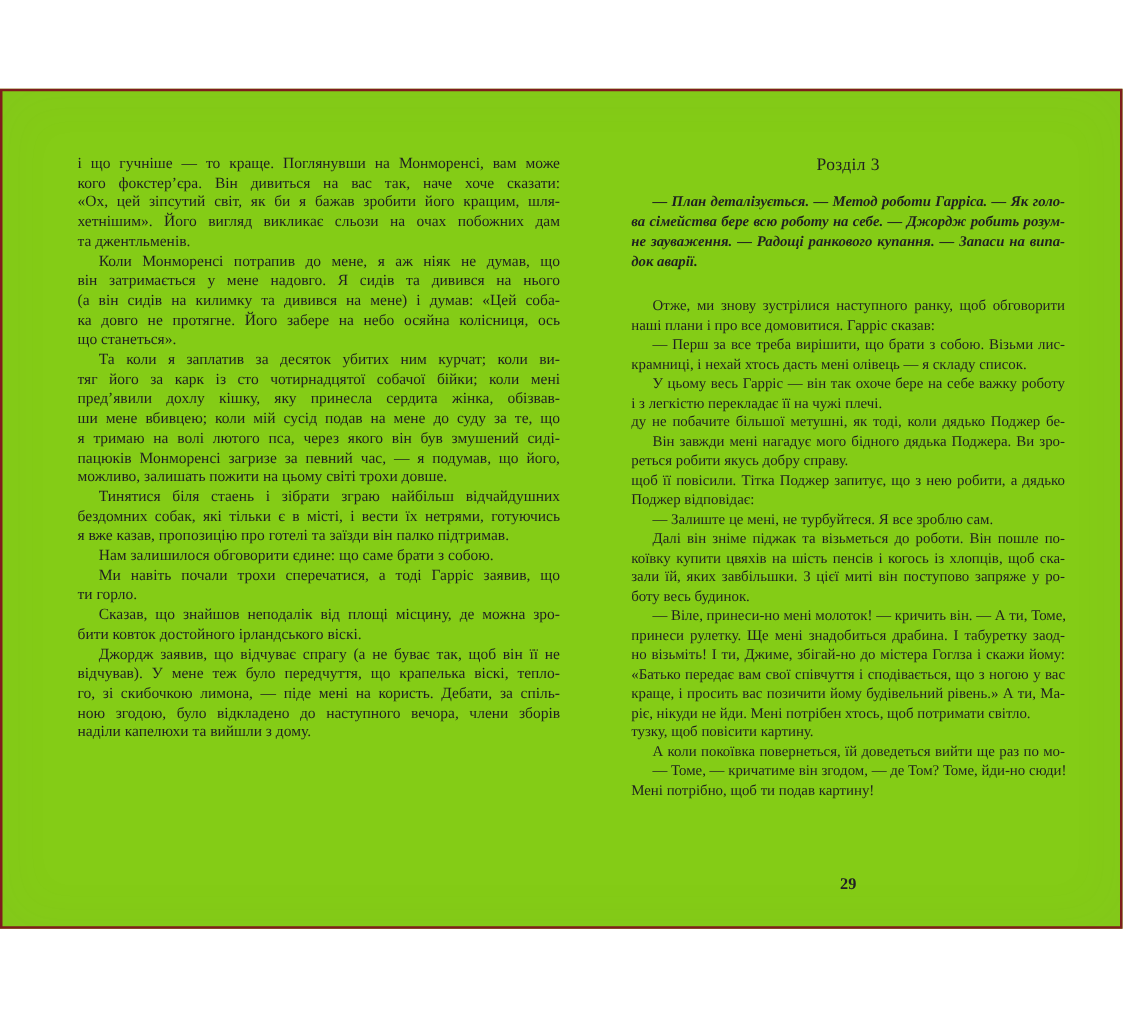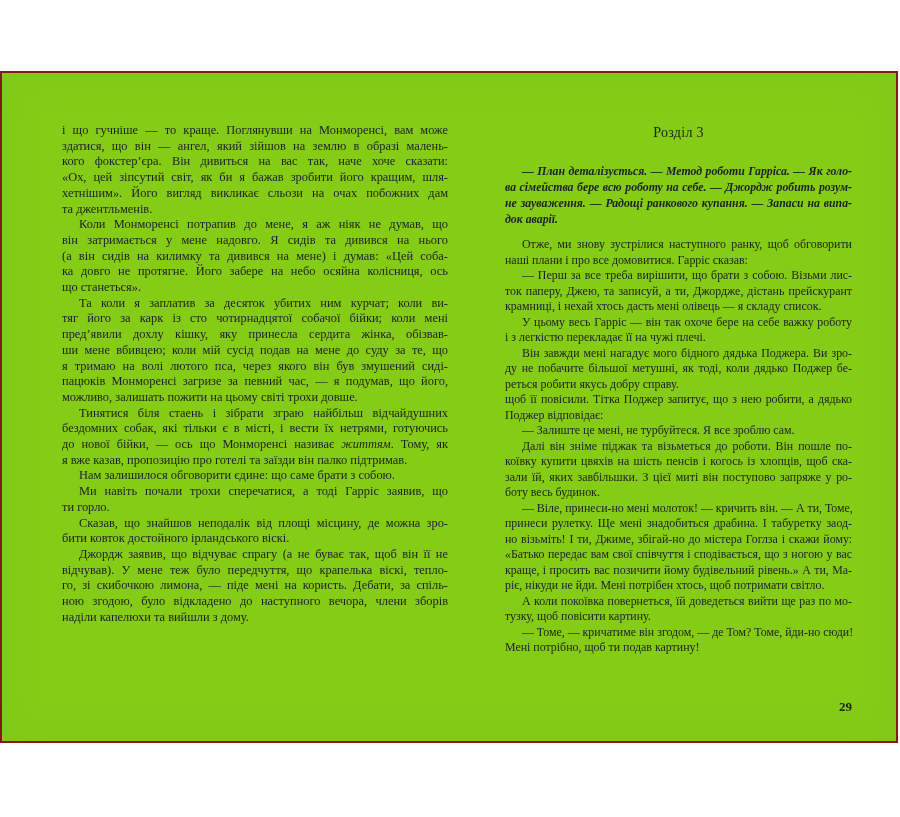--- a/index.html
+++ b/index.html
@@ -29,38 +29,38 @@
     line-height: 15.7px;
   }
   .col-right-head {
     left: 503px; top: 52px;
     width: 347px; height: 26px;
     font-size: 14px;
     text-align: center;
     letter-spacing: 0.3px;
   }
   .col-right-summary {
-    left: 503px; top: 90px;
+    left: 503px; top: 80px;
     width: 347px; height: 68px;
     font-size: 11.8px;
     line-height: 16.1px;
     font-weight: bold;
     font-style: italic;
   }
   .col-right-body {
     left: 503px; top: 164px;
     width: 347px; height: 440px;
     font-size: 11.9px;
     line-height: 15.5px;
   }
   .page-number {
     position: absolute;
     left: 503px; top: 626px;
     width: 347px;
-    text-align: right;
+    text-align: center;
     font-size: 13px;
     font-weight: bold;
     color: #222224;
   }
   .para { margin: 0; }
   .line {
     text-align: justify;
     text-align-last: justify;
     white-space: nowrap;
   }
@@ -70,21 +70,20 @@
   .line.indent { padding-left: 17px; }
 </style>
 </head>
 <body>
 
 <div class="spread">
 
   <div class="col col-left">
       <div class="para">
         <div class="line">і що гучніше — то краще. Поглянувши на Монморенсі, вам може</div>
-        <div class="line">здатися, що він — ангел, який зійшов на землю в образі малень-</div>
         <div class="line">кого фокстер’єра. Він дивиться на вас так, наче хоче сказати:</div>
         <div class="line">«Ох, цей зіпсутий світ, як би я бажав зробити його кращим, шля-</div>
         <div class="line">хетнішим». Його вигляд викликає сльози на очах побожних дам</div>
         <div class="line lastline">та джентльменів.</div>
       </div>
       <div class="para">
         <div class="line indent">Коли Монморенсі потрапив до мене, я аж ніяк не думав, що</div>
         <div class="line">він затримається у мене надовго. Я сидів та дивився на нього</div>
         <div class="line">(а він сидів на килимку та дивився на мене) і думав: «Цей соба-</div>
         <div class="line">ка довго не протягне. Його забере на небо осяйна колісниця, ось</div>
@@ -95,21 +94,20 @@
         <div class="line">тяг його за карк із сто чотирнадцятої собачої бійки; коли мені</div>
         <div class="line">пред’явили дохлу кішку, яку принесла сердита жінка, обізвав-</div>
         <div class="line">ши мене вбивцею; коли мій сусід подав на мене до суду за те, що</div>
         <div class="line">я тримаю на волі лютого пса, через якого він був змушений сиді-</div>
         <div class="line">пацюків Монморенсі загризе за певний час, — я подумав, що його,</div>
         <div class="line lastline">можливо, залишать пожити на цьому світі трохи довше.</div>
       </div>
       <div class="para">
         <div class="line indent">Тинятися біля стаень і зібрати зграю найбільш відчайдушних</div>
         <div class="line">бездомних собак, які тільки є в місті, і вести їх нетрями, готуючись</div>
-        <div class="line">до нової бійки, — ось що Монморенсі називає <i>життям</i>. Тому, як</div>
         <div class="line lastline">я вже казав, пропозицію про готелі та заїзди він палко підтримав.</div>
       </div>
       <div class="para">
         <div class="line lastline indent">Нам залишилося обговорити єдине: що саме брати з собою.</div>
       </div>
       <div class="para">
         <div class="line indent">Ми навіть почали трохи сперечатися, а тоді Гарріс заявив, що</div>
         <div class="line lastline">ти горло.</div>
       </div>
       <div class="para">
@@ -136,30 +134,29 @@
       </div>
     </div>
 
   <div class="col col-right-body">
       <div class="para">
         <div class="line indent">Отже, ми знову зустрілися наступного ранку, щоб обговорити</div>
         <div class="line lastline">наші плани і про все домовитися. Гарріс сказав:</div>
       </div>
       <div class="para">
         <div class="line indent">— Перш за все треба вирішити, що брати з собою. Візьми лис-</div>
-        <div class="line">ток паперу, Джею, та записуй, а ти, Джордже, дістань прейскурант</div>
         <div class="line lastline">крамниці, і нехай хтось дасть мені олівець — я складу список.</div>
       </div>
       <div class="para">
         <div class="line indent">У цьому весь Гарріс — він так охоче бере на себе важку роботу</div>
         <div class="line lastline">і з легкістю перекладає її на чужі плечі.</div>
       </div>
       <div class="para">
+        <div class="line">ду не побачите більшої метушні, як тоді, коли дядько Поджер бе-</div>
         <div class="line indent">Він завжди мені нагадує мого бідного дядька Поджера. Ви зро-</div>
-        <div class="line">ду не побачите більшої метушні, як тоді, коли дядько Поджер бе-</div>
         <div class="line lastline">реться робити якусь добру справу.</div>
       </div>
       <div class="para">
         <div class="line">щоб її повісили. Тітка Поджер запитує, що з нею робити, а дядько</div>
         <div class="line lastline">Поджер відповідає:</div>
       </div>
       <div class="para">
         <div class="line lastline indent">— Залиште це мені, не турбуйтеся. Я все зроблю сам.</div>
       </div>
       <div class="para">
@@ -170,22 +167,22 @@
       </div>
       <div class="para">
         <div class="line indent">— Віле, принеси-но мені молоток! — кричить він. — А ти, Томе,</div>
         <div class="line">принеси рулетку. Ще мені знадобиться драбина. І табуретку заод-</div>
         <div class="line">но візьміть! І ти, Джиме, збігай-но до містера Гоглза і скажи йому:</div>
         <div class="line">«Батько передає вам свої співчуття і сподівається, що з ногою у вас</div>
         <div class="line">краще, і просить вас позичити йому будівельний рівень.» А ти, Ма-</div>
         <div class="line lastline">ріє, нікуди не йди. Мені потрібен хтось, щоб потримати світло.</div>
       </div>
       <div class="para">
+        <div class="line lastline">тузку, щоб повісити картину.</div>
         <div class="line indent">А коли покоївка повернеться, їй доведеться вийти ще раз по мо-</div>
-        <div class="line lastline">тузку, щоб повісити картину.</div>
       </div>
       <div class="para">
         <div class="line indent">— Томе, — кричатиме він згодом, — де Том? Томе, йди-но сюди!</div>
         <div class="line lastline">Мені потрібно, щоб ти подав картину!</div>
       </div>
     </div>
 
   <div class="page-number">29</div>
 
 </div>

